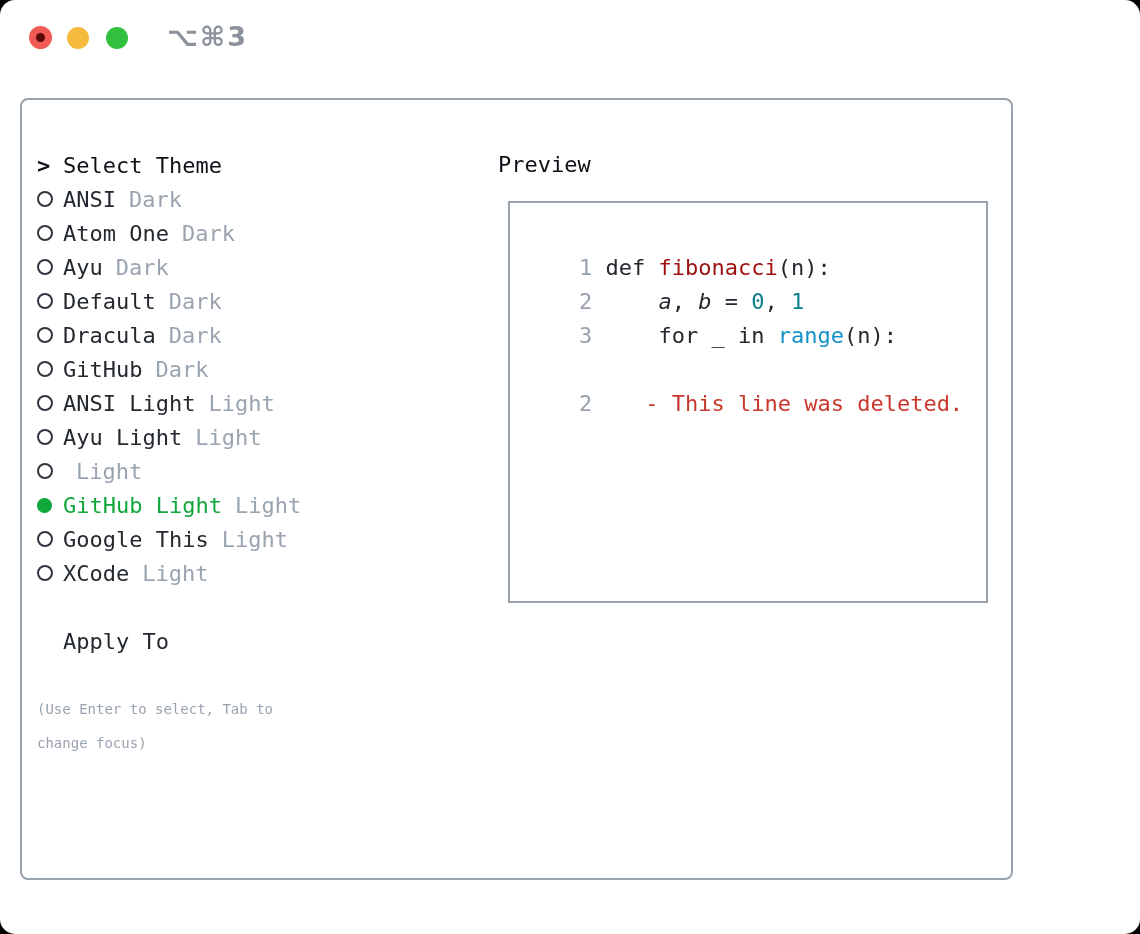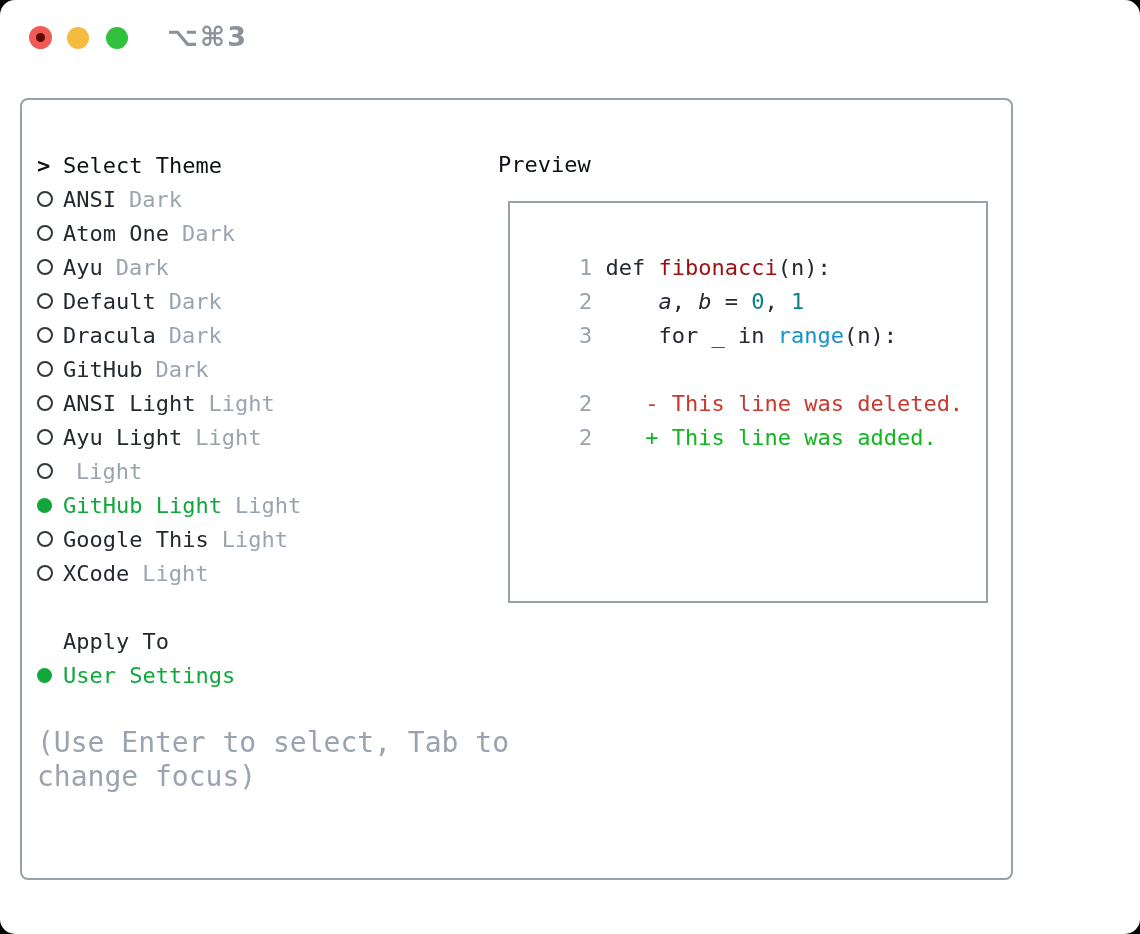--- a/index.html
+++ b/index.html
@@ -38,21 +38,21 @@
   .row{display:flex;align-items:center;height:34px;font-size:22px;color:var(--text);white-space:pre;}
   .marker{width:26px;display:flex;align-items:center;flex:none;}
   .prefix{font-weight:bold;color:var(--heading);}
   .hdr{font-weight:normal;color:var(--heading);}
   .ring{width:12px;height:12px;border:2px solid #2f363d;border-radius:50%;box-sizing:content-box;}
   .dot{width:15px;height:15px;border-radius:50%;background:var(--green);}
   .item-name{color:var(--text);}
   .row.selected .item-name{color:var(--green);}
   .item-variant{color:var(--muted);margin-left:13px;}
   .spacer{height:34px;}
-  .hint-line{height:34px;line-height:34px;font-size:28px;color:var(--hint);white-space:pre;}
+  .hint-line{height:34px;line-height:34px;font-size:14px;color:var(--hint);white-space:pre;}
   
   .preview-label{
     position:absolute;left:476px;top:48px;height:34px;line-height:34px;
     font-size:22px;font-weight:normal;color:var(--heading);
   }
   .preview-box{
     position:absolute;left:486px;top:101px;width:480px;height:402px;
     border:2px solid var(--border);box-sizing:border-box;background:#fff;
   }
   .code{position:absolute;left:21px;top:48px;margin-left:48px;}
@@ -119,35 +119,31 @@
   </div>
           <div class="row">
     <span class="marker"><i class="ring"></i></span><span class="item-name">XCode</span><span class="item-variant">Light</span>
   </div>
         </div>
       <div class="spacer"></div>
       <div class="row">
         <span class="marker"></span><span>Apply To</span>
       </div>
       <div id="apply-items">
-          <div class="row selected">
-    <span class="marker"><i class="dot"></i></span><span class="item-name">User Settings</span>
-  </div>
         </div>
       <div class="spacer"></div>
       <div class="hint-line">(Use Enter to select, Tab to</div>
       <div class="hint-line">change focus)</div>
     </div>
 
     <div class="preview-label">Preview</div>
     <div class="preview-box">
       <div class="code" id="code">
           <div class="code-line"><span class="s-ln">1 </span><span class="s-plain">def </span><span class="s-func">fibonacci</span><span class="s-plain">(n):</span></div>
           <div class="code-line"><span class="s-ln">2 </span><span class="s-plain">    </span><span class="s-var">a</span><span class="s-plain">, </span><span class="s-var">b</span><span class="s-plain"> = </span><span class="s-num">0</span><span class="s-plain">, </span><span class="s-num">1</span></div>
           <div class="code-line"><span class="s-ln">3 </span><span class="s-plain">    for _ in </span><span class="s-builtin">range</span><span class="s-plain">(n):</span></div>
           <div class="code-line">&nbsp;</div>
           <div class="code-line"><span class="s-ln">2</span><span class="s-plain">    </span><span class="s-del">- This line was deleted.</span></div>
-          <div class="code-line"><span class="s-ln">2</span><span class="s-plain">    </span><span class="s-add">+ This line was added.</span></div>
         </div>
     </div>
 
   </div>
 </div>
 
 </body></html>

